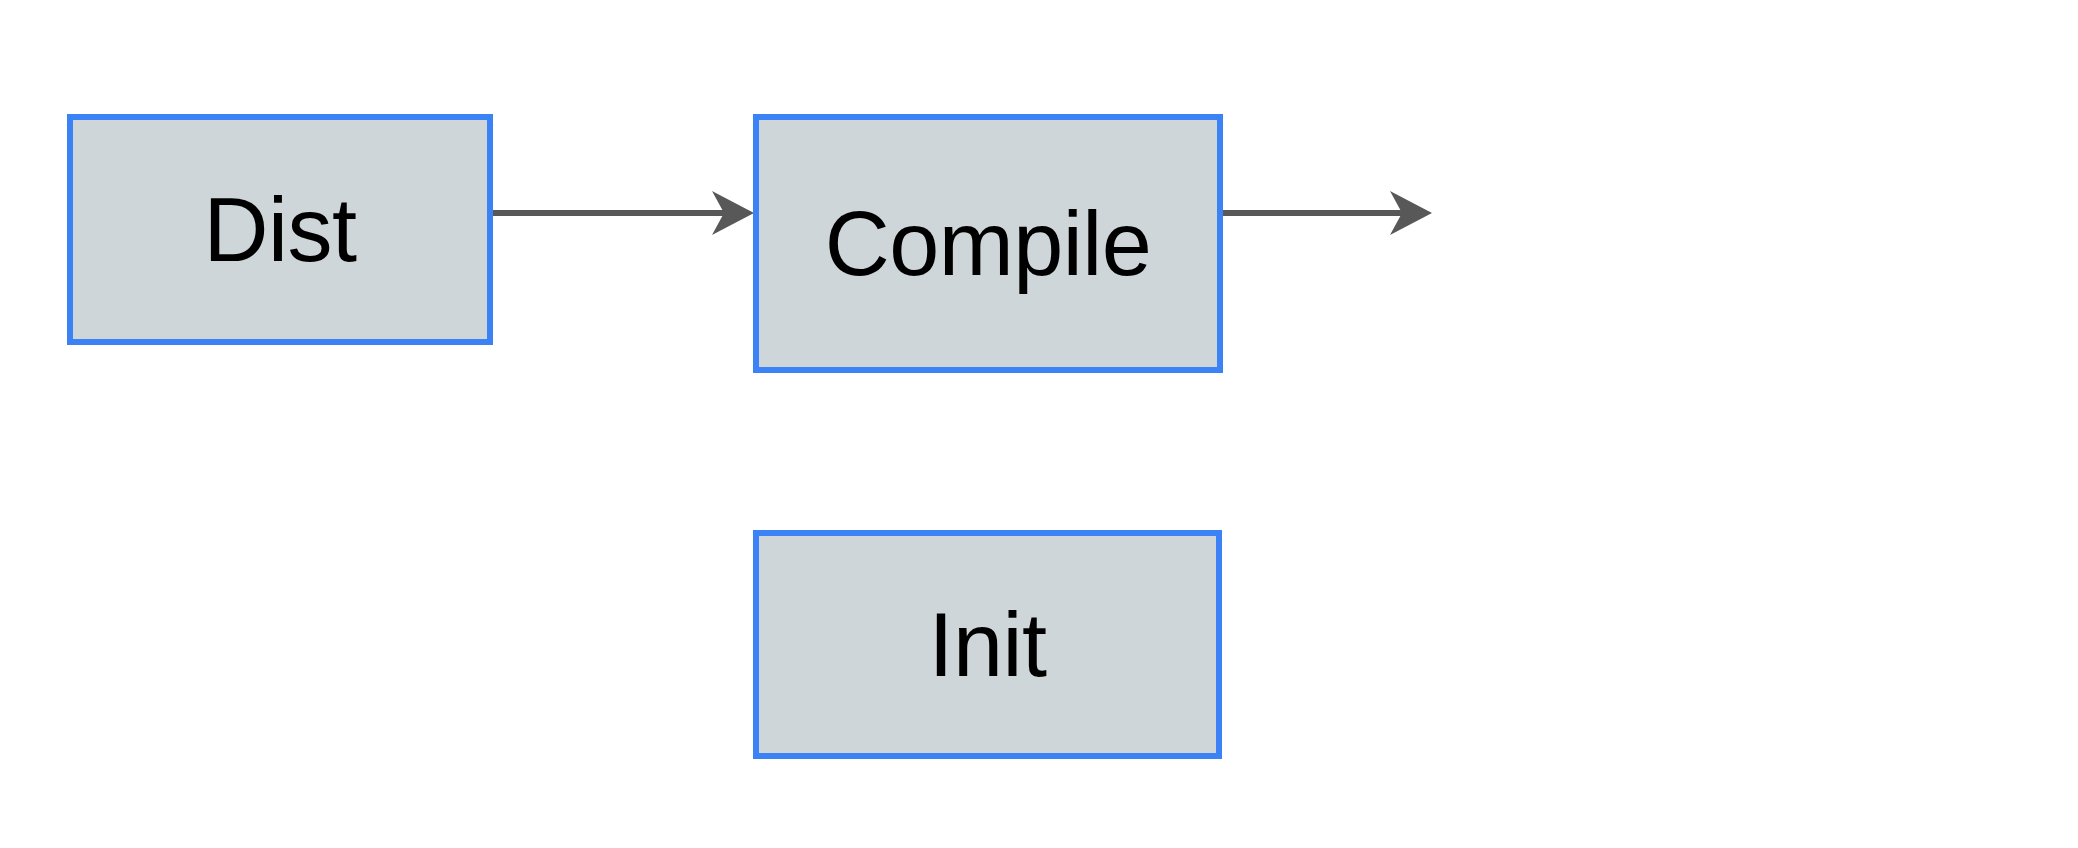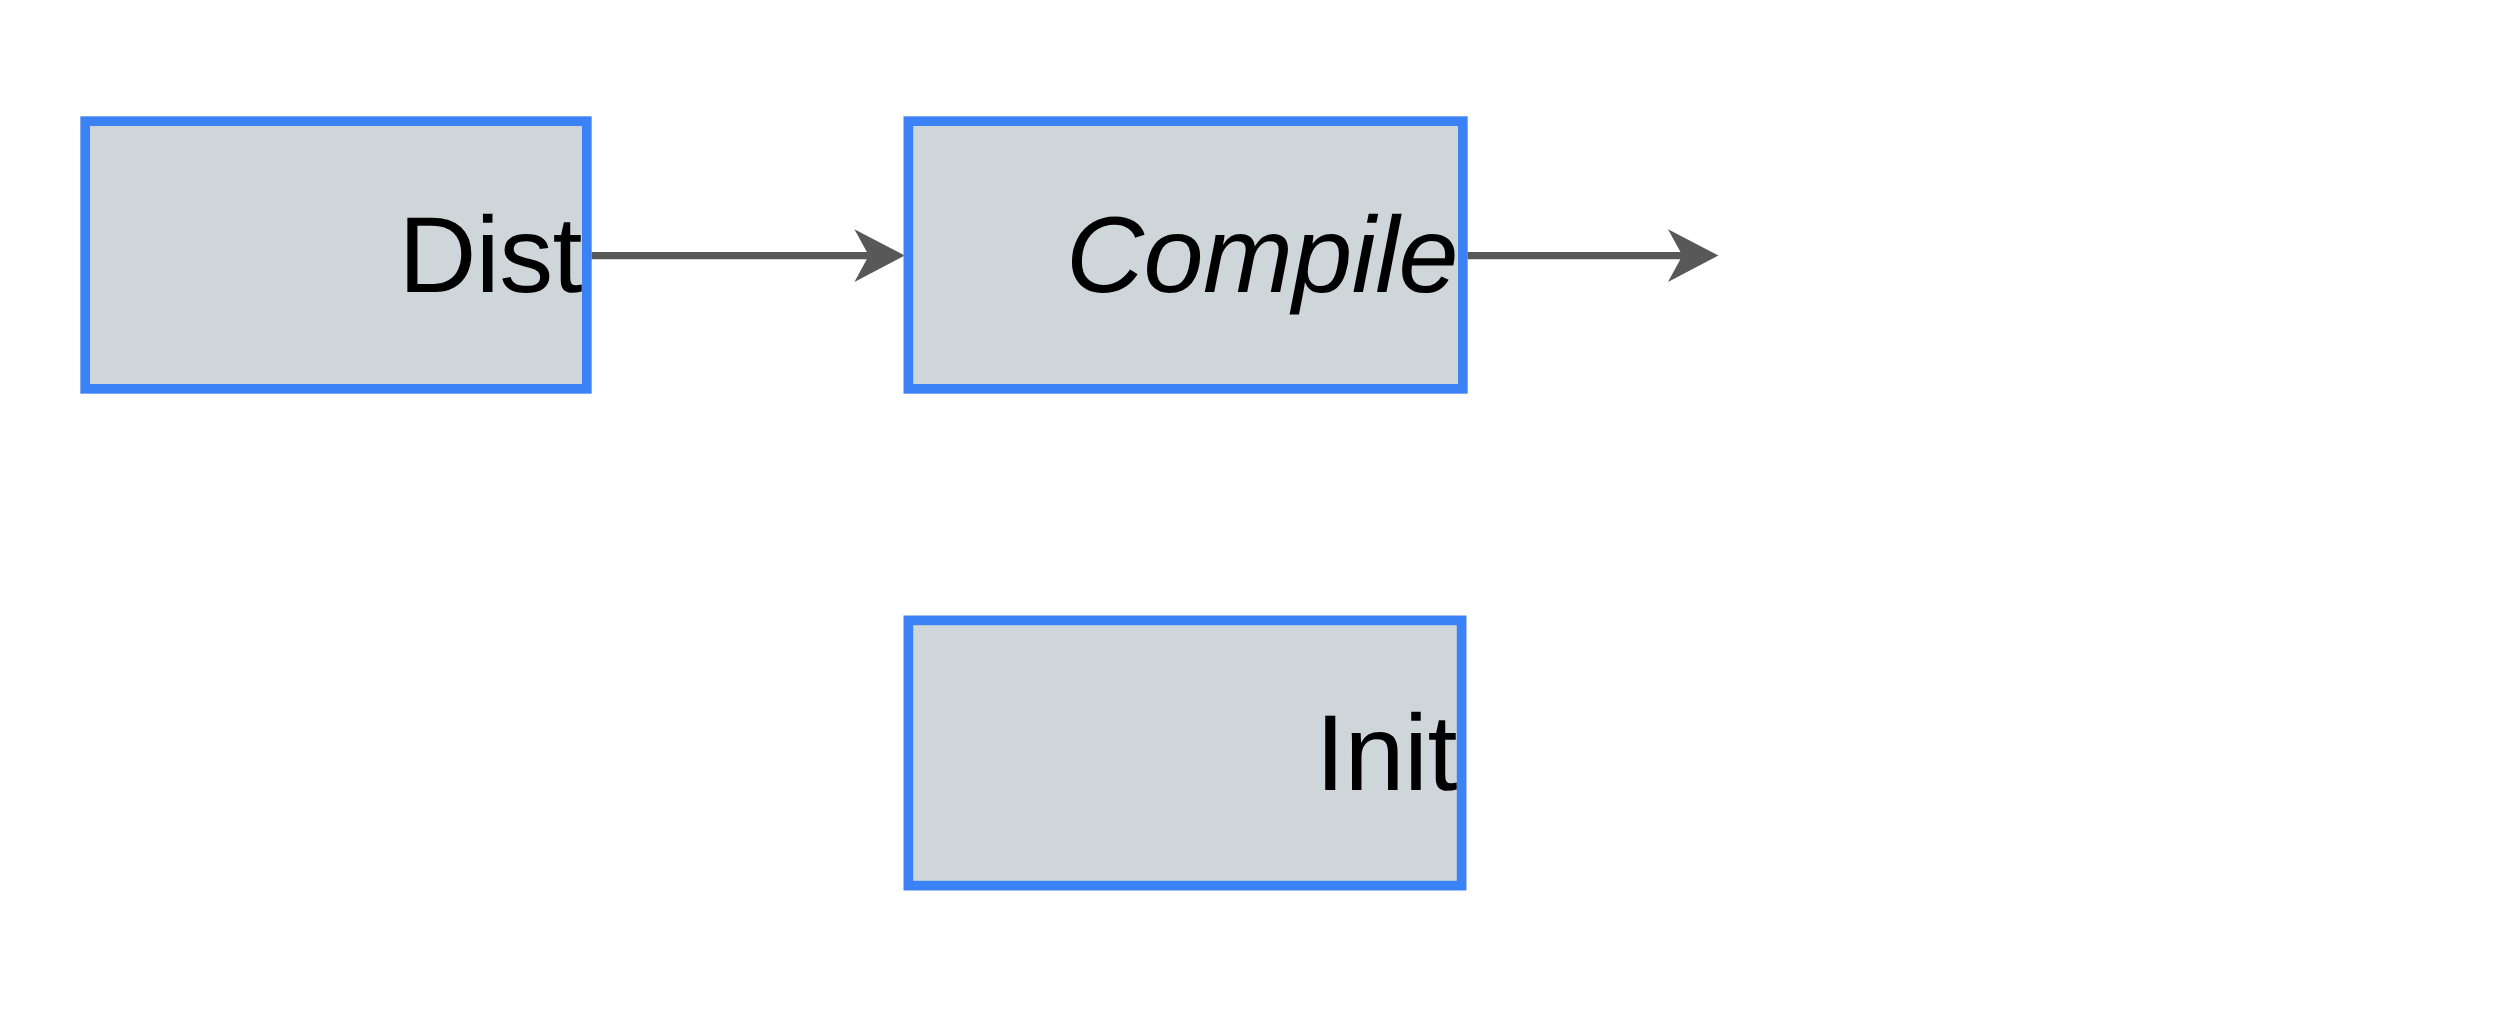--- a/index.html
+++ b/index.html
@@ -15,38 +15,39 @@
     position: relative;
     width: 2078px;
     height: 848px;
     background: #ffffff;
     overflow: hidden;
   }
   .node {
     position: absolute;
     box-sizing: border-box;
     background: #ced6da;
-    border: 8px solid #3b82f6;
+    border: 6px solid #3b82f6;
     display: flex;
     align-items: center;
-    justify-content: flex-end;
+    justify-content: center;
+    margin-top: 17px;
   }
   .node-label {
     font-family: "Liberation Sans", sans-serif;
     font-weight: 300;
     font-size: 90px;
     line-height: 1;
     color: #000000;
     letter-spacing: -0.5px;
     white-space: nowrap;
     -webkit-font-smoothing: antialiased;
   }
   
   #node-dist    { left: 67px;  top: 97px;  width: 426px; height: 231px; }
-  #node-compile { left: 753px; top: 97px;  width: 470px; height: 231px; font-style: italic; }
+  #node-compile { left: 753px; top: 97px;  width: 470px; height: 259px; }
   #node-init    { left: 1431px;top: 97px;  width: 440px; height: 231px; }
   #node-clean   { left: 753px; top: 513px; width: 469px; height: 229px; }
 
   .edge {
     position: absolute;
     overflow: visible;
   }
   #edge-dist-compile { left: 488px;  top: 183px; width: 272px; height: 62px; }
   #edge-compile-init { left: 1218px; top: 183px; width: 220px; height: 62px; }
 </style>

